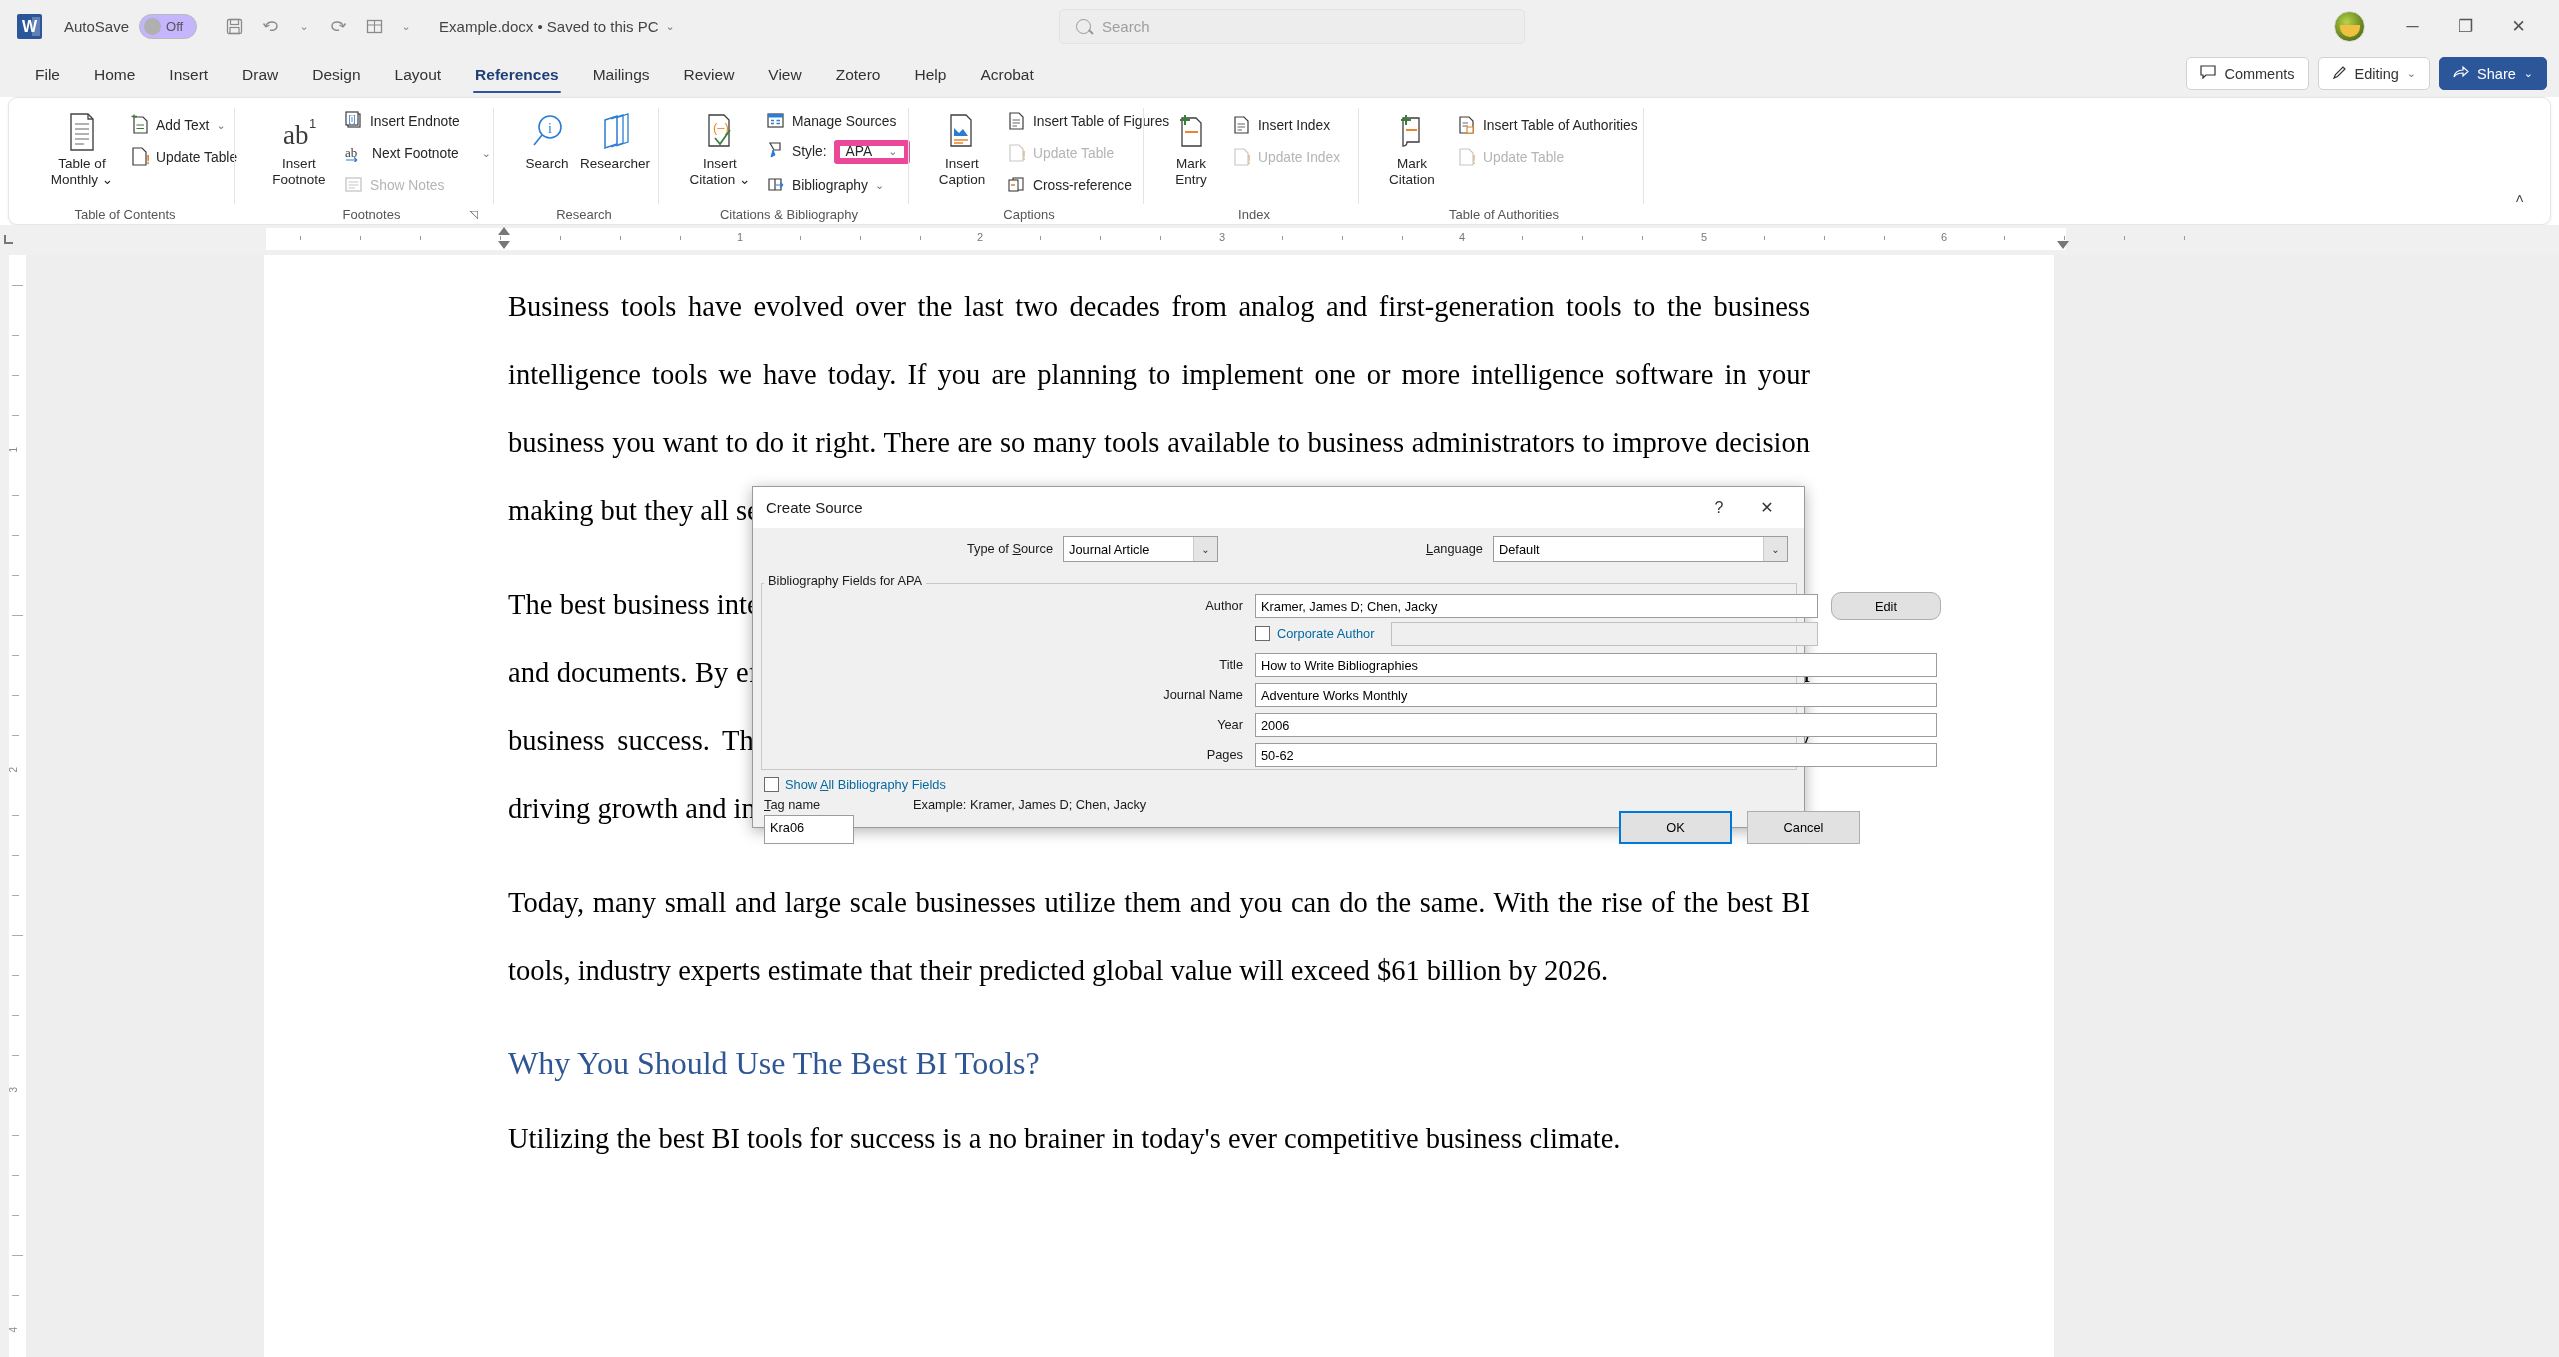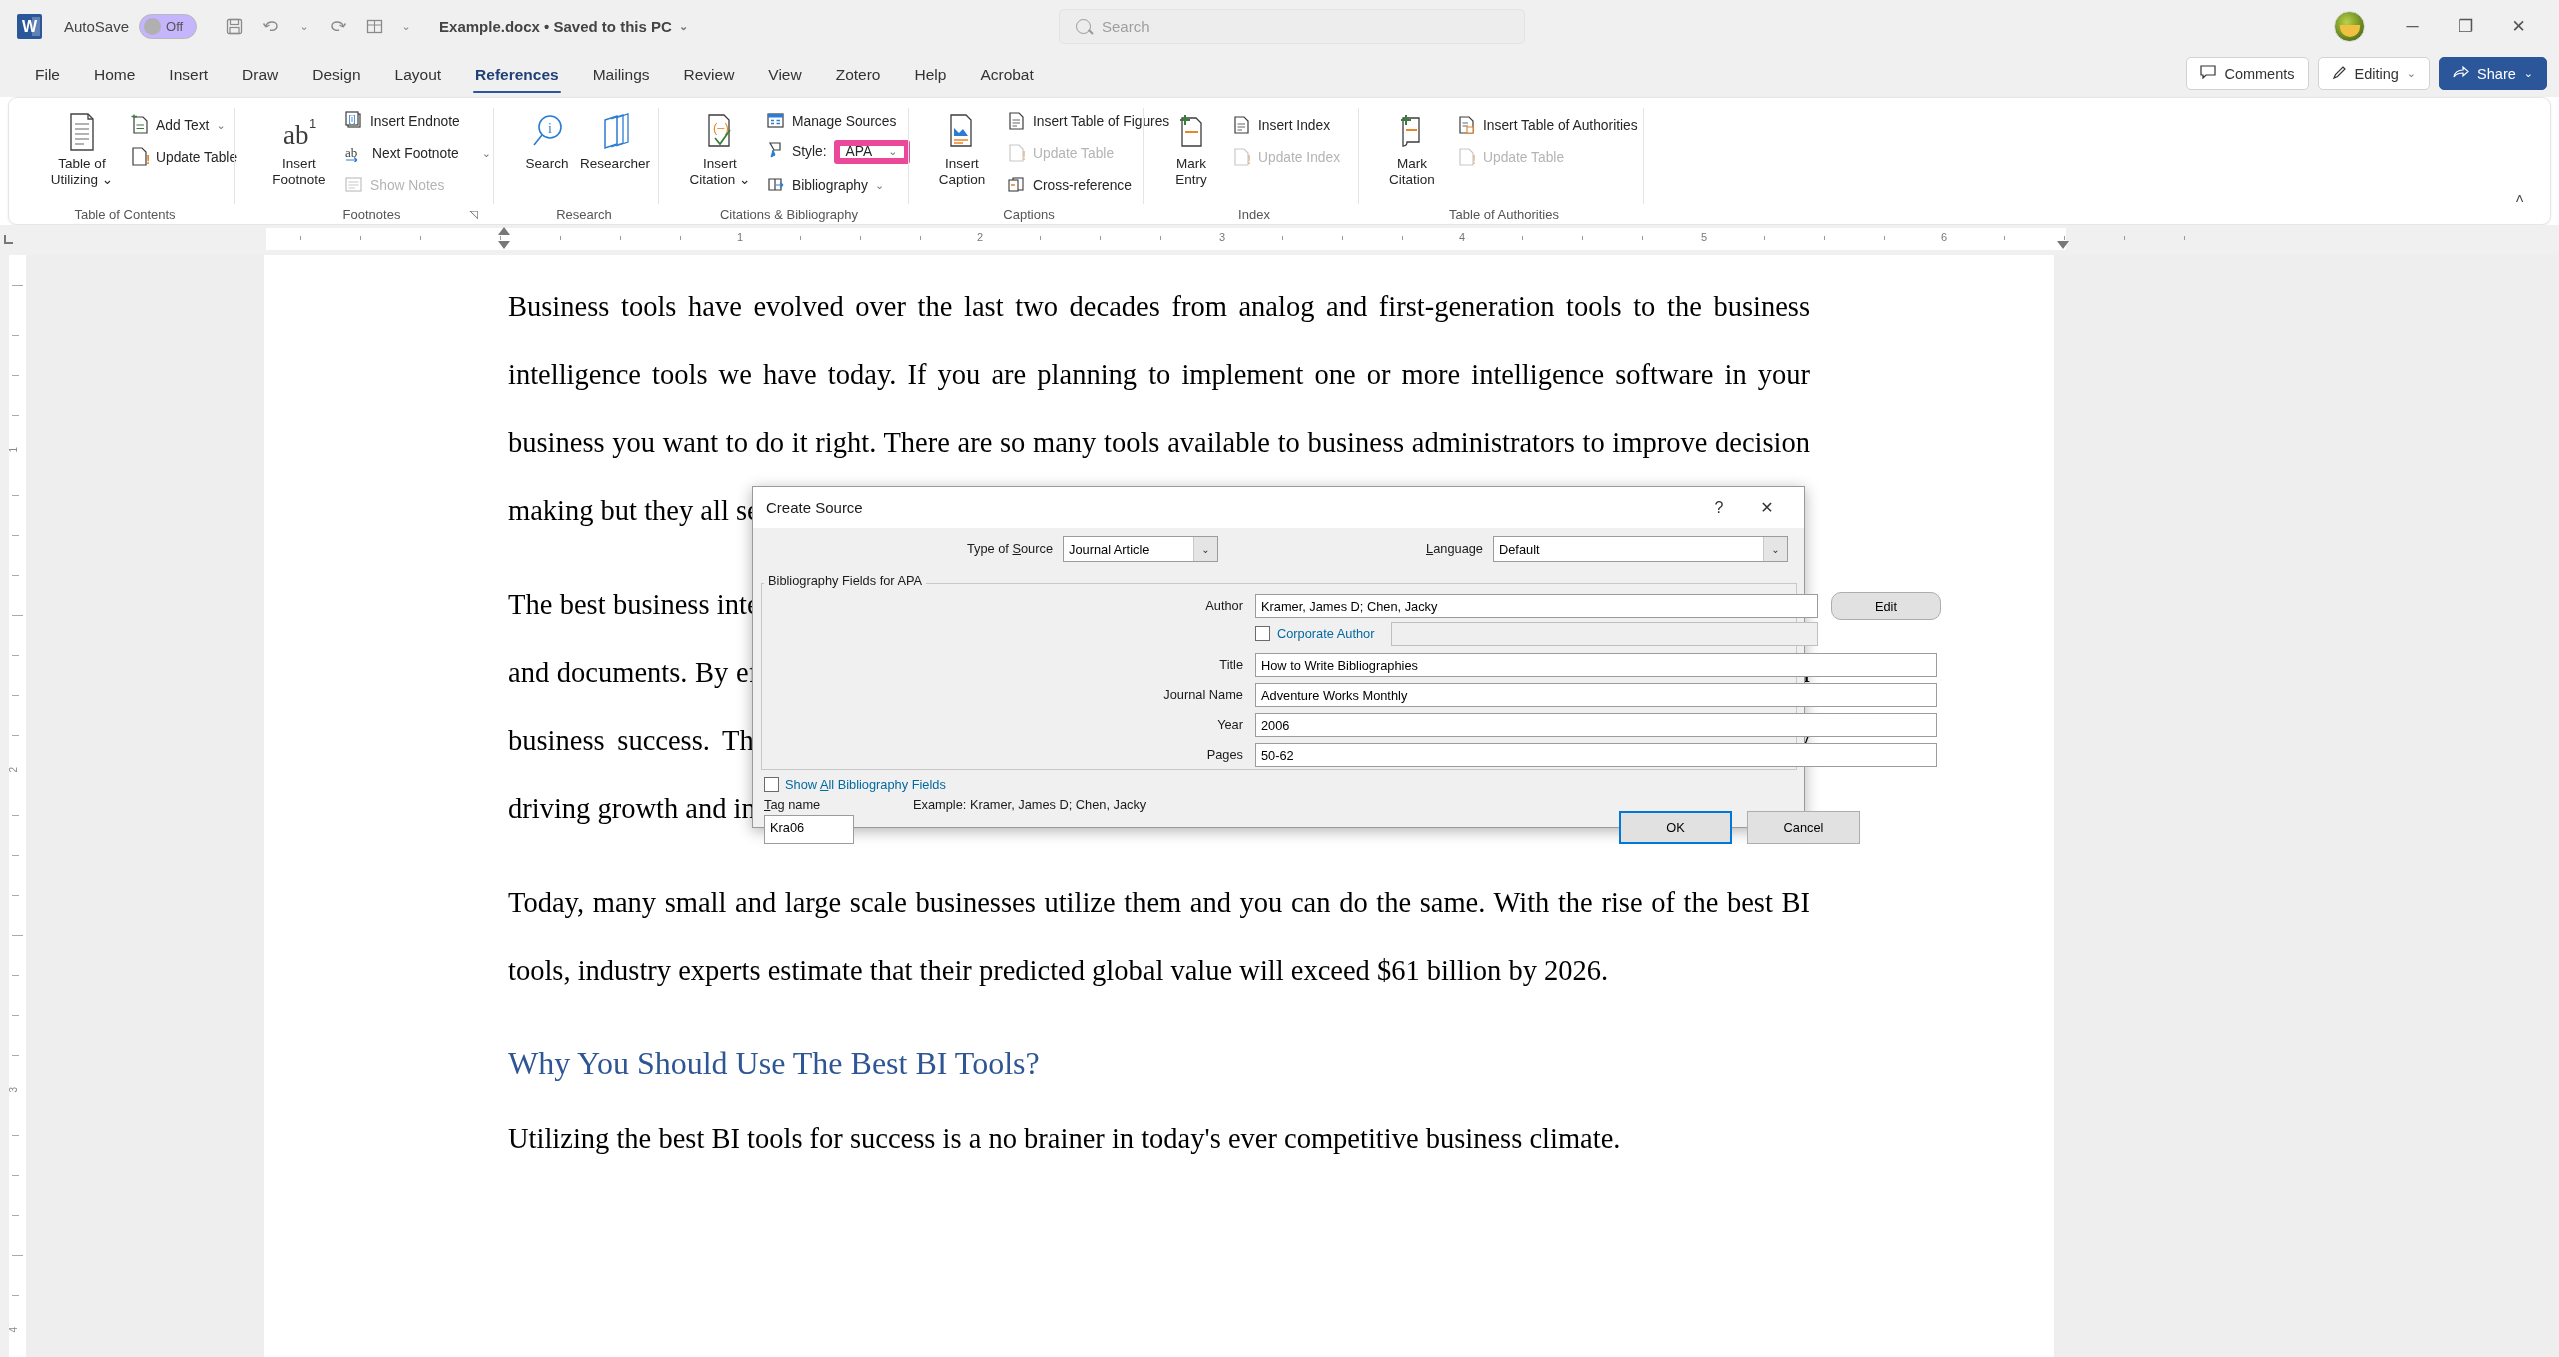--- a/index.html
+++ b/index.html
@@ -33,21 +33,21 @@
     display:flex;align-items:center;
   }
   .toggle .knob{ width:17px;height:17px;border-radius:50%;background:#b0b0b0;margin-left:4px; }
   .toggle .tlabel{ font-size:13px;color:#555; margin-left:5px; }
   .qat{ display:flex; align-items:center; margin-left:20px; gap:4px; }
   .qat .qbtn{
     width:34px;height:34px; display:flex;align-items:center;justify-content:center;
     color:#888; font-size:17px; border-radius:4px;
   }
   .qat .qbtn.small{ width:22px; font-size:11px; }
-  .doc-title{ margin-left:22px; font-size:15px; color:#444; display:flex;align-items:center;gap:7px;font-weight:bold;}
+  .doc-title{ margin-left:22px; font-size:15px; color:#444; display:flex;align-items:center;gap:7px;}
   .caret{ font-size:11px;color:#777; }
   .searchbox{
     position:absolute; left:1059px; top:9px; width:466px;height:35px;
     border:1px solid #e3e3e3;border-radius:5px;background:#ededed;
     display:flex;align-items:center; gap:11px; padding-left:16px;
   }
   .searchbox .sicon{ width:15px;height:15px;border:1.6px solid #9a9a9a;border-radius:50%;position:relative;}
   .searchbox .sicon::after{content:"";position:absolute;width:6px;height:1.6px;background:#9a9a9a;transform:rotate(45deg);right:-4px;bottom:0px;}
   .searchbox .splace{ font-size:15px;color:#9e9e9e; }
   .avatar{
@@ -312,21 +312,21 @@
   <div class="rgroup" style="left:6px;width:220px;">
     <div class="bigbtn" style="left:20px;width:94px;">
       <span class="bicon">
         <svg width="32" height="40" viewBox="0 0 32 40">
             <path d="M5 2 H22 L27 7 V38 H5 Z" fill="#fff" stroke="#444" stroke-width="1.4"></path>
             <path d="M22 2 V7 H27" fill="none" stroke="#444" stroke-width="1.3"></path>
             <path d="M9 12 H23 M9 17 H23 M9 22 H23 M9 27 H23 M9 32 H18" stroke="#666" stroke-width="1.2"></path>
           </svg>
       </span>
       <span>Table of</span>
-      <span><span>Utilizing</span> ⌄</span>
+      <span><span>Monthly</span> ⌄</span>
     </div>
     <div class="smallbtn" style="left:110px;top:14px;">
       <span class="ic">
         <svg width="19" height="21" viewBox="0 0 19 21">
             <path d="M4 3 H13 L17 7 V19 H4 Z" fill="#fff" stroke="#3c3c3c" stroke-width="1.2"></path>
             <path d="M6.5 11 H14 M6.5 14.5 H14" stroke="#3a7d3a" stroke-width="1.2"></path>
             <path d="M4 3 L4 0.5 M1.5 2.5 H7" stroke="#3a7d3a" stroke-width="1.4"></path>
           </svg>
       </span>
       <span>Add Text</span>

